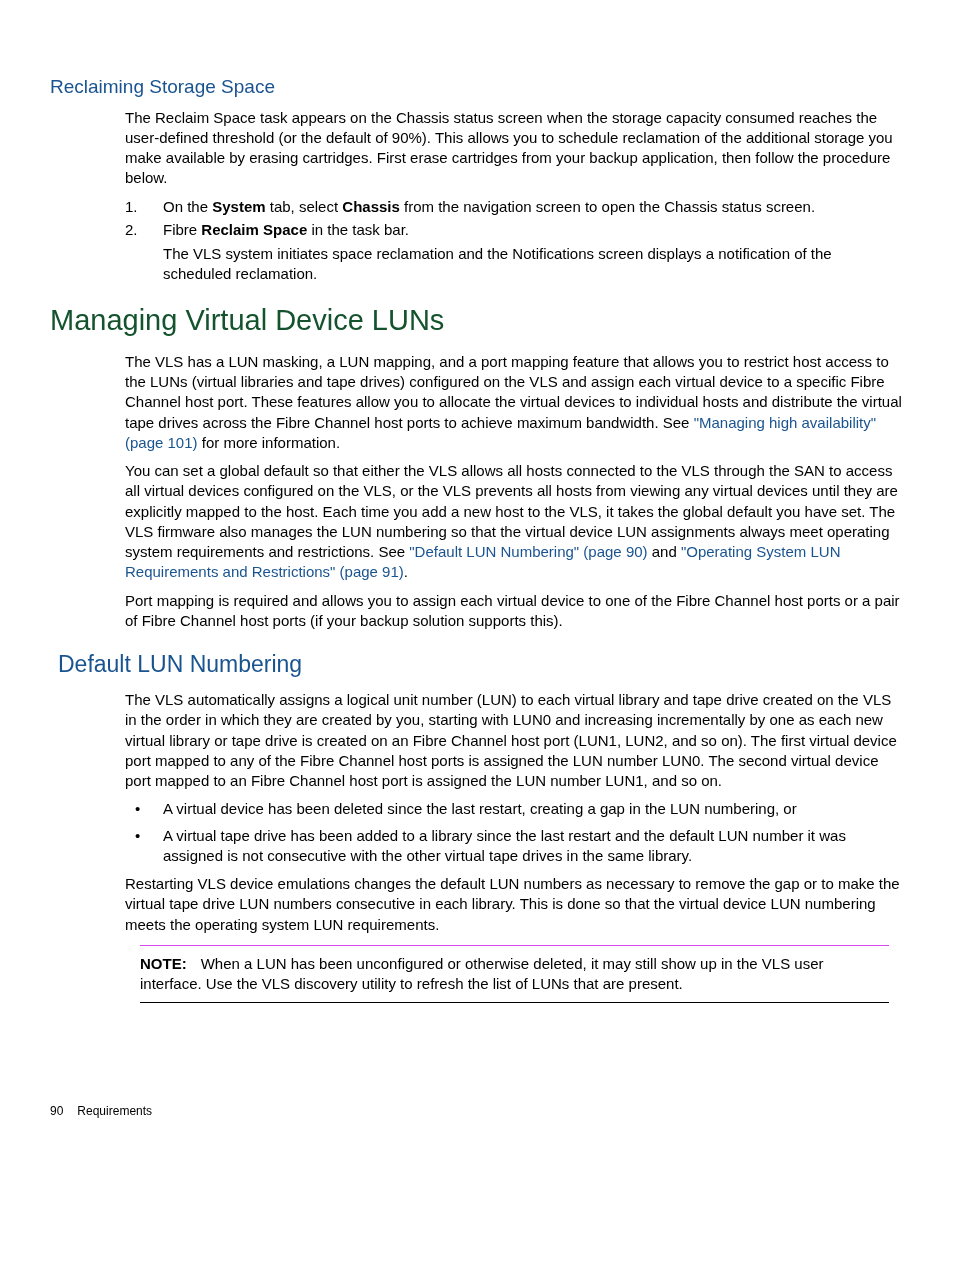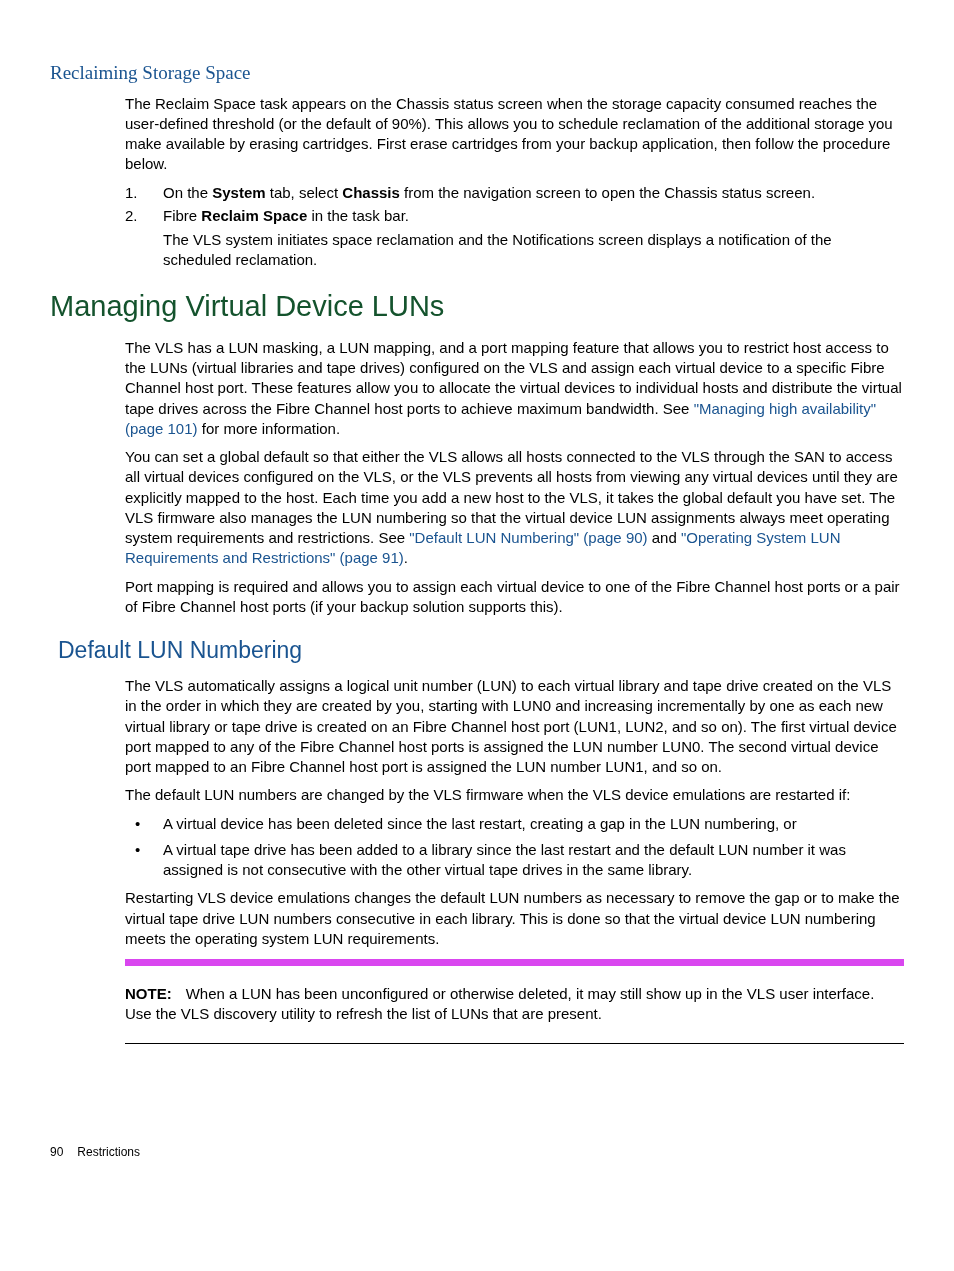--- a/index.html
+++ b/index.html
@@ -9,22 +9,21 @@
       color: #000;
       font-size: 15px;
       line-height: 1.35;
       width: 954px;
       box-sizing: border-box;
     }
     .h3 {
       color: #1a5490;
       font-size: 19px;
       font-weight: normal;
-      margin: 10px 0 8px 0;
-      font-family: Liberation Serif, serif;
+      margin: 24px 0 8px 0;
     }
     .h2 {
       color: #1a5490;
       font-size: 23px;
       font-weight: normal;
       margin: 18px 0 10px 8px;
     }
     .h1 {
       color: #14532d;
       font-size: 29px;
@@ -74,24 +73,24 @@
     .ul-body {
       flex: 1;
     }
     .bold {
       font-weight: bold;
     }
     .link {
       color: #1a5490;
     }
     .note-box {
-      border-top: 7px solid #d946ef;
+      border-top: 1px solid #d946ef;
       border-bottom: 1px solid #000;
-      padding: 18px 0;
-      margin: 10px 0;
+      padding: 8px 0;
+      margin: 10px 15px;
     }
     .note-label {
       font-weight: bold;
       margin-right: 14px;
     }
     .footer {
       margin-top: 100px;
       font-size: 12px;
     }
     .page-num {
@@ -132,35 +131,34 @@
   <div class="para">
     <span>You can set a global default so that either the VLS allows all hosts connected to the VLS through the SAN to access all virtual devices configured on the VLS, or the VLS prevents all hosts from viewing any virtual devices until they are explicitly mapped to the host. Each time you add a new host to the VLS, it takes the global default you have set. The VLS firmware also manages the LUN numbering so that the virtual device LUN assignments always meet operating system requirements and restrictions. See </span><span class="link">"Default LUN Numbering" (page 90)</span><span> and </span><span class="link">"Operating System LUN Requirements and Restrictions" (page 91)</span><span>.</span>
   </div>
   <div class="para">Port mapping is required and allows you to assign each virtual device to one of the Fibre Channel host ports or a pair of Fibre Channel host ports (if your backup solution supports this).</div>
 </div>
 
 <div class="h2">Default LUN Numbering</div>
 
 <div class="body-content">
   <div class="para">The VLS automatically assigns a logical unit number (LUN) to each virtual library and tape drive created on the VLS in the order in which they are created by you, starting with LUN0 and increasing incrementally by one as each new virtual library or tape drive is created on an Fibre Channel host port (LUN1, LUN2, and so on). The first virtual device port mapped to any of the Fibre Channel host ports is assigned the LUN number LUN0. The second virtual device port mapped to an Fibre Channel host port is assigned the LUN number LUN1, and so on.</div>
-  <div class="para">The default LUN numbers are changed by the VLS firmware when the VLS device emulations are restarted if:</div>
 
   <div class="ul">
     <div class="ul-item">
       <div class="ul-bullet">•</div>
       <div class="ul-body">A virtual device has been deleted since the last restart, creating a gap in the LUN numbering, or</div>
     </div>
     <div class="ul-item">
       <div class="ul-bullet">•</div>
       <div class="ul-body">A virtual tape drive has been added to a library since the last restart and the default LUN number it was assigned is not consecutive with the other virtual tape drives in the same library.</div>
     </div>
   </div>
 
   <div class="para">Restarting VLS device emulations changes the default LUN numbers as necessary to remove the gap or to make the virtual tape drive LUN numbers consecutive in each library. This is done so that the virtual device LUN numbering meets the operating system LUN requirements.</div>
 
   <div class="note-box">
     <span class="note-label">NOTE:</span><span>When a LUN has been unconfigured or otherwise deleted, it may still show up in the VLS user interface. Use the VLS discovery utility to refresh the list of LUNs that are present.</span>
   </div>
 </div>
 
 <div class="footer">
-  <span class="page-num">90</span><span>Restrictions</span>
+  <span class="page-num">90</span><span>Requirements</span>
 </div>
 
 </body></html>

